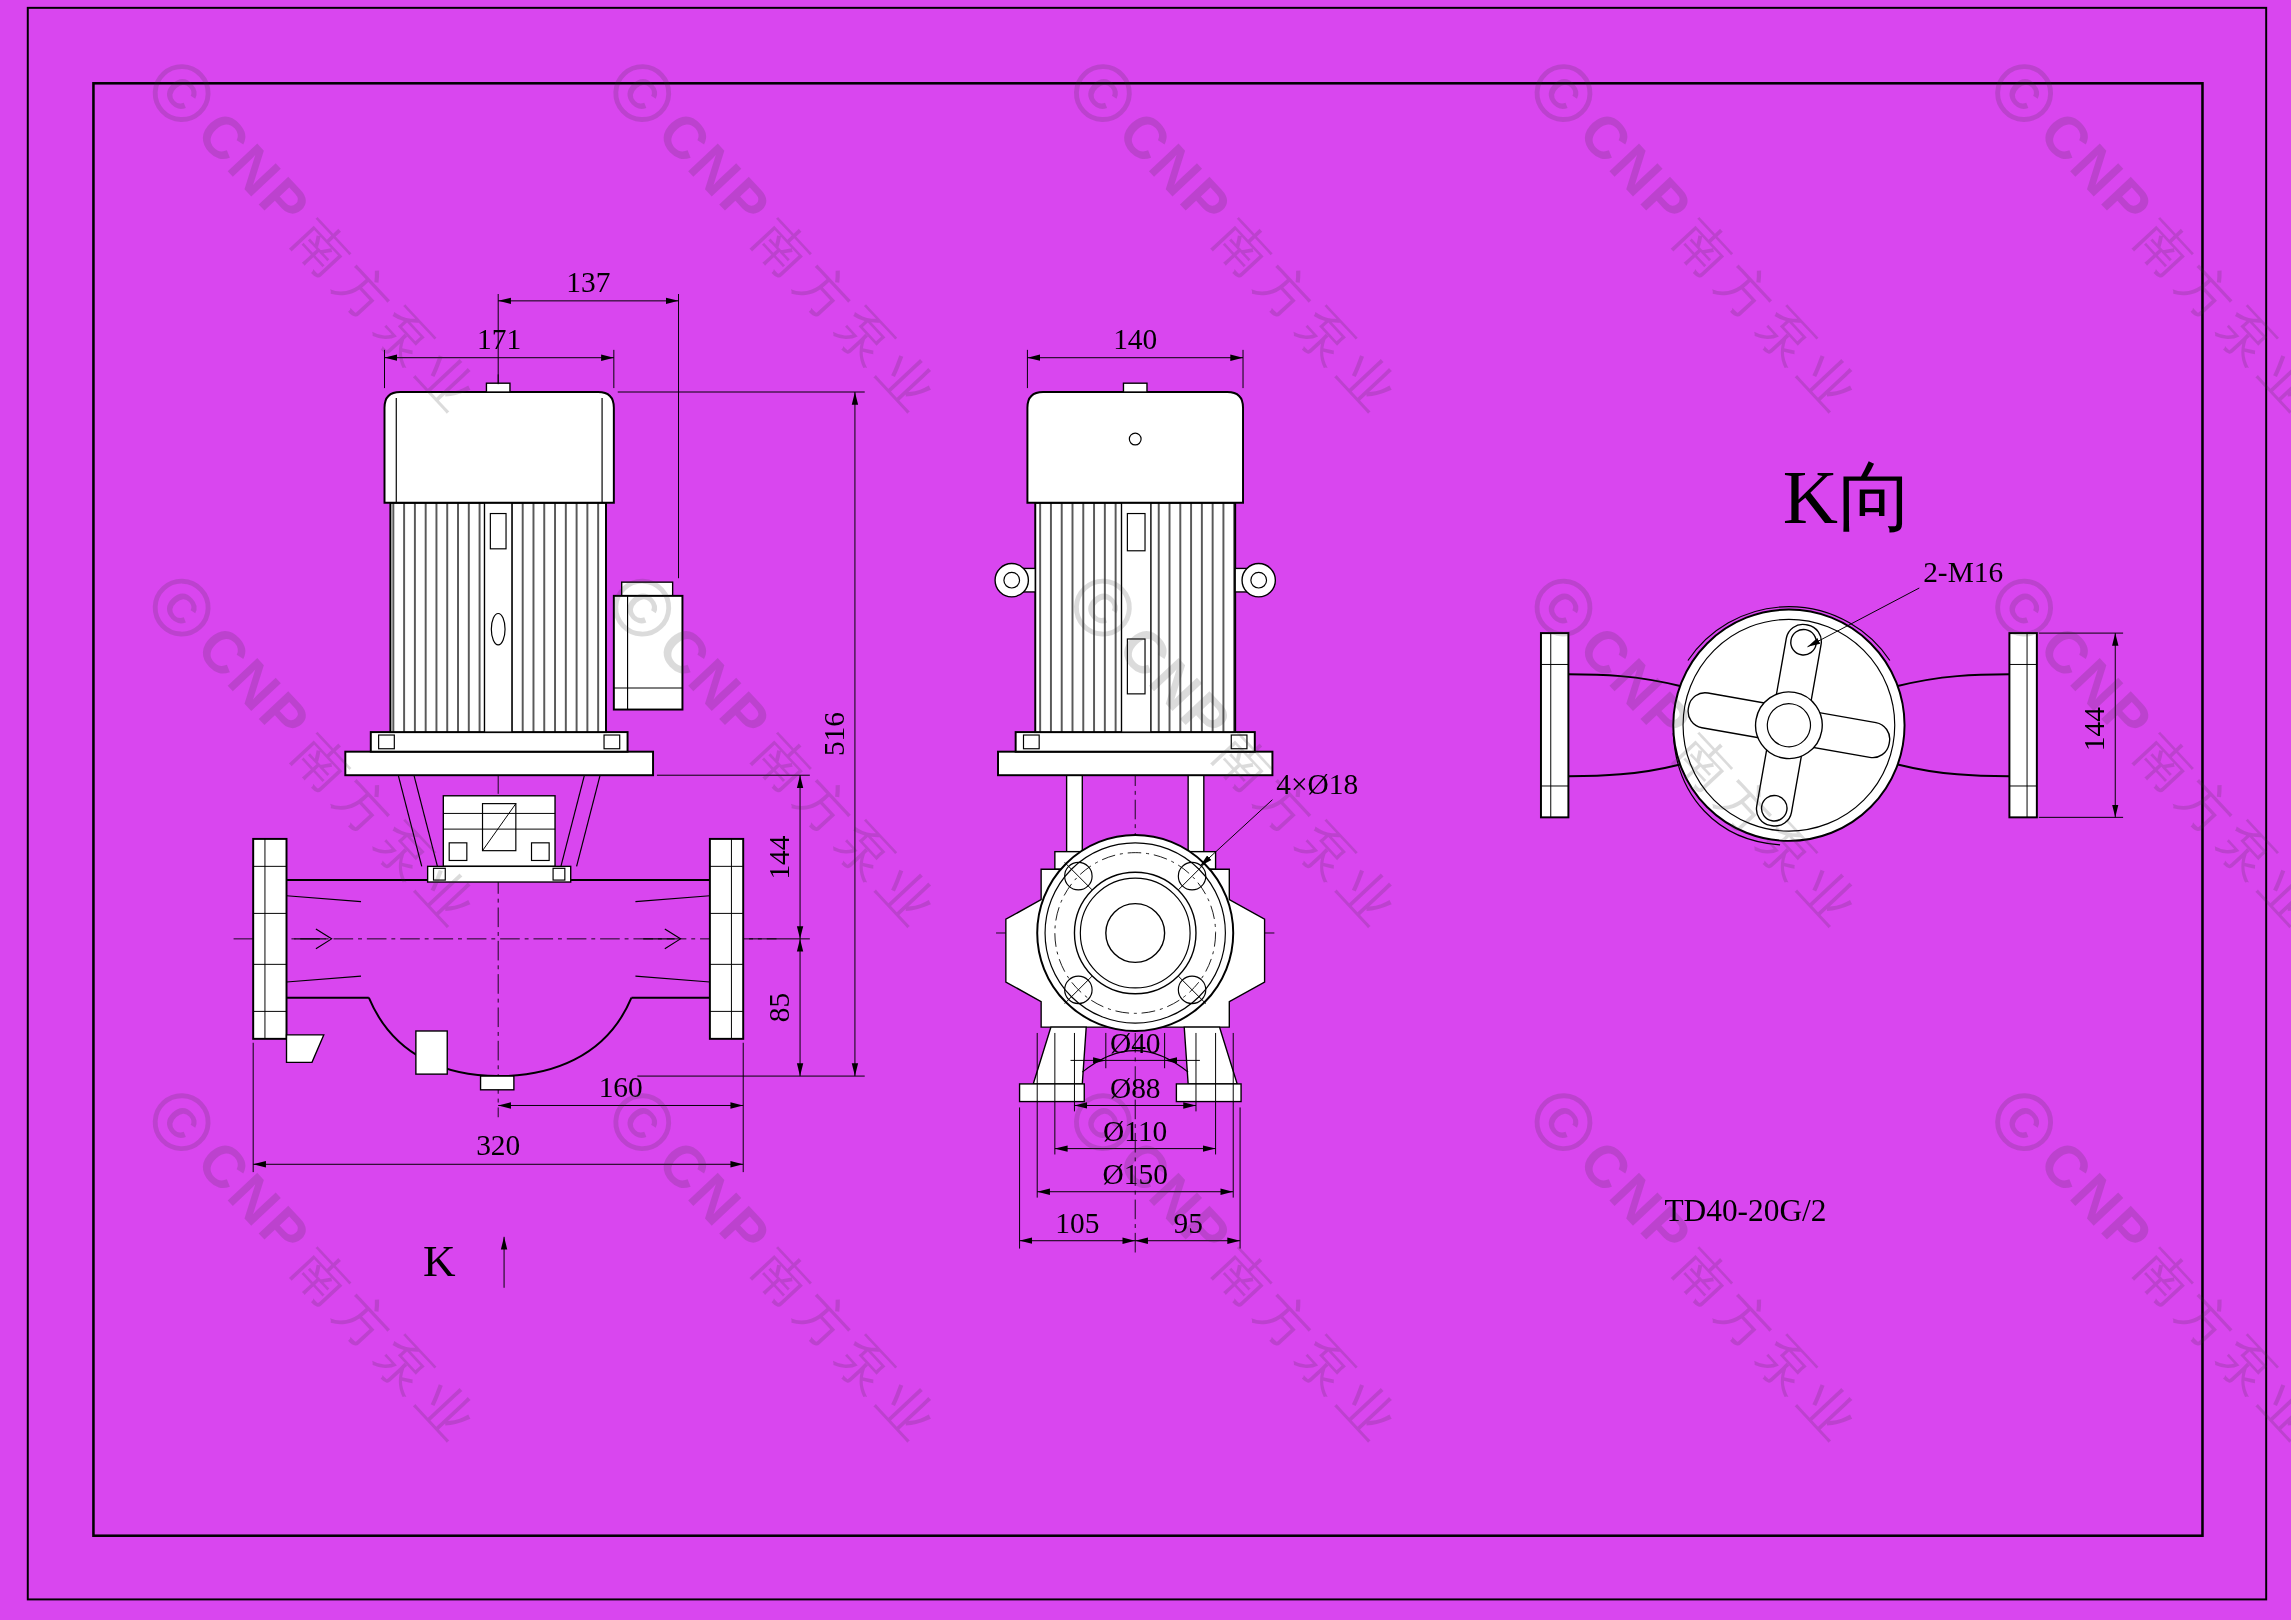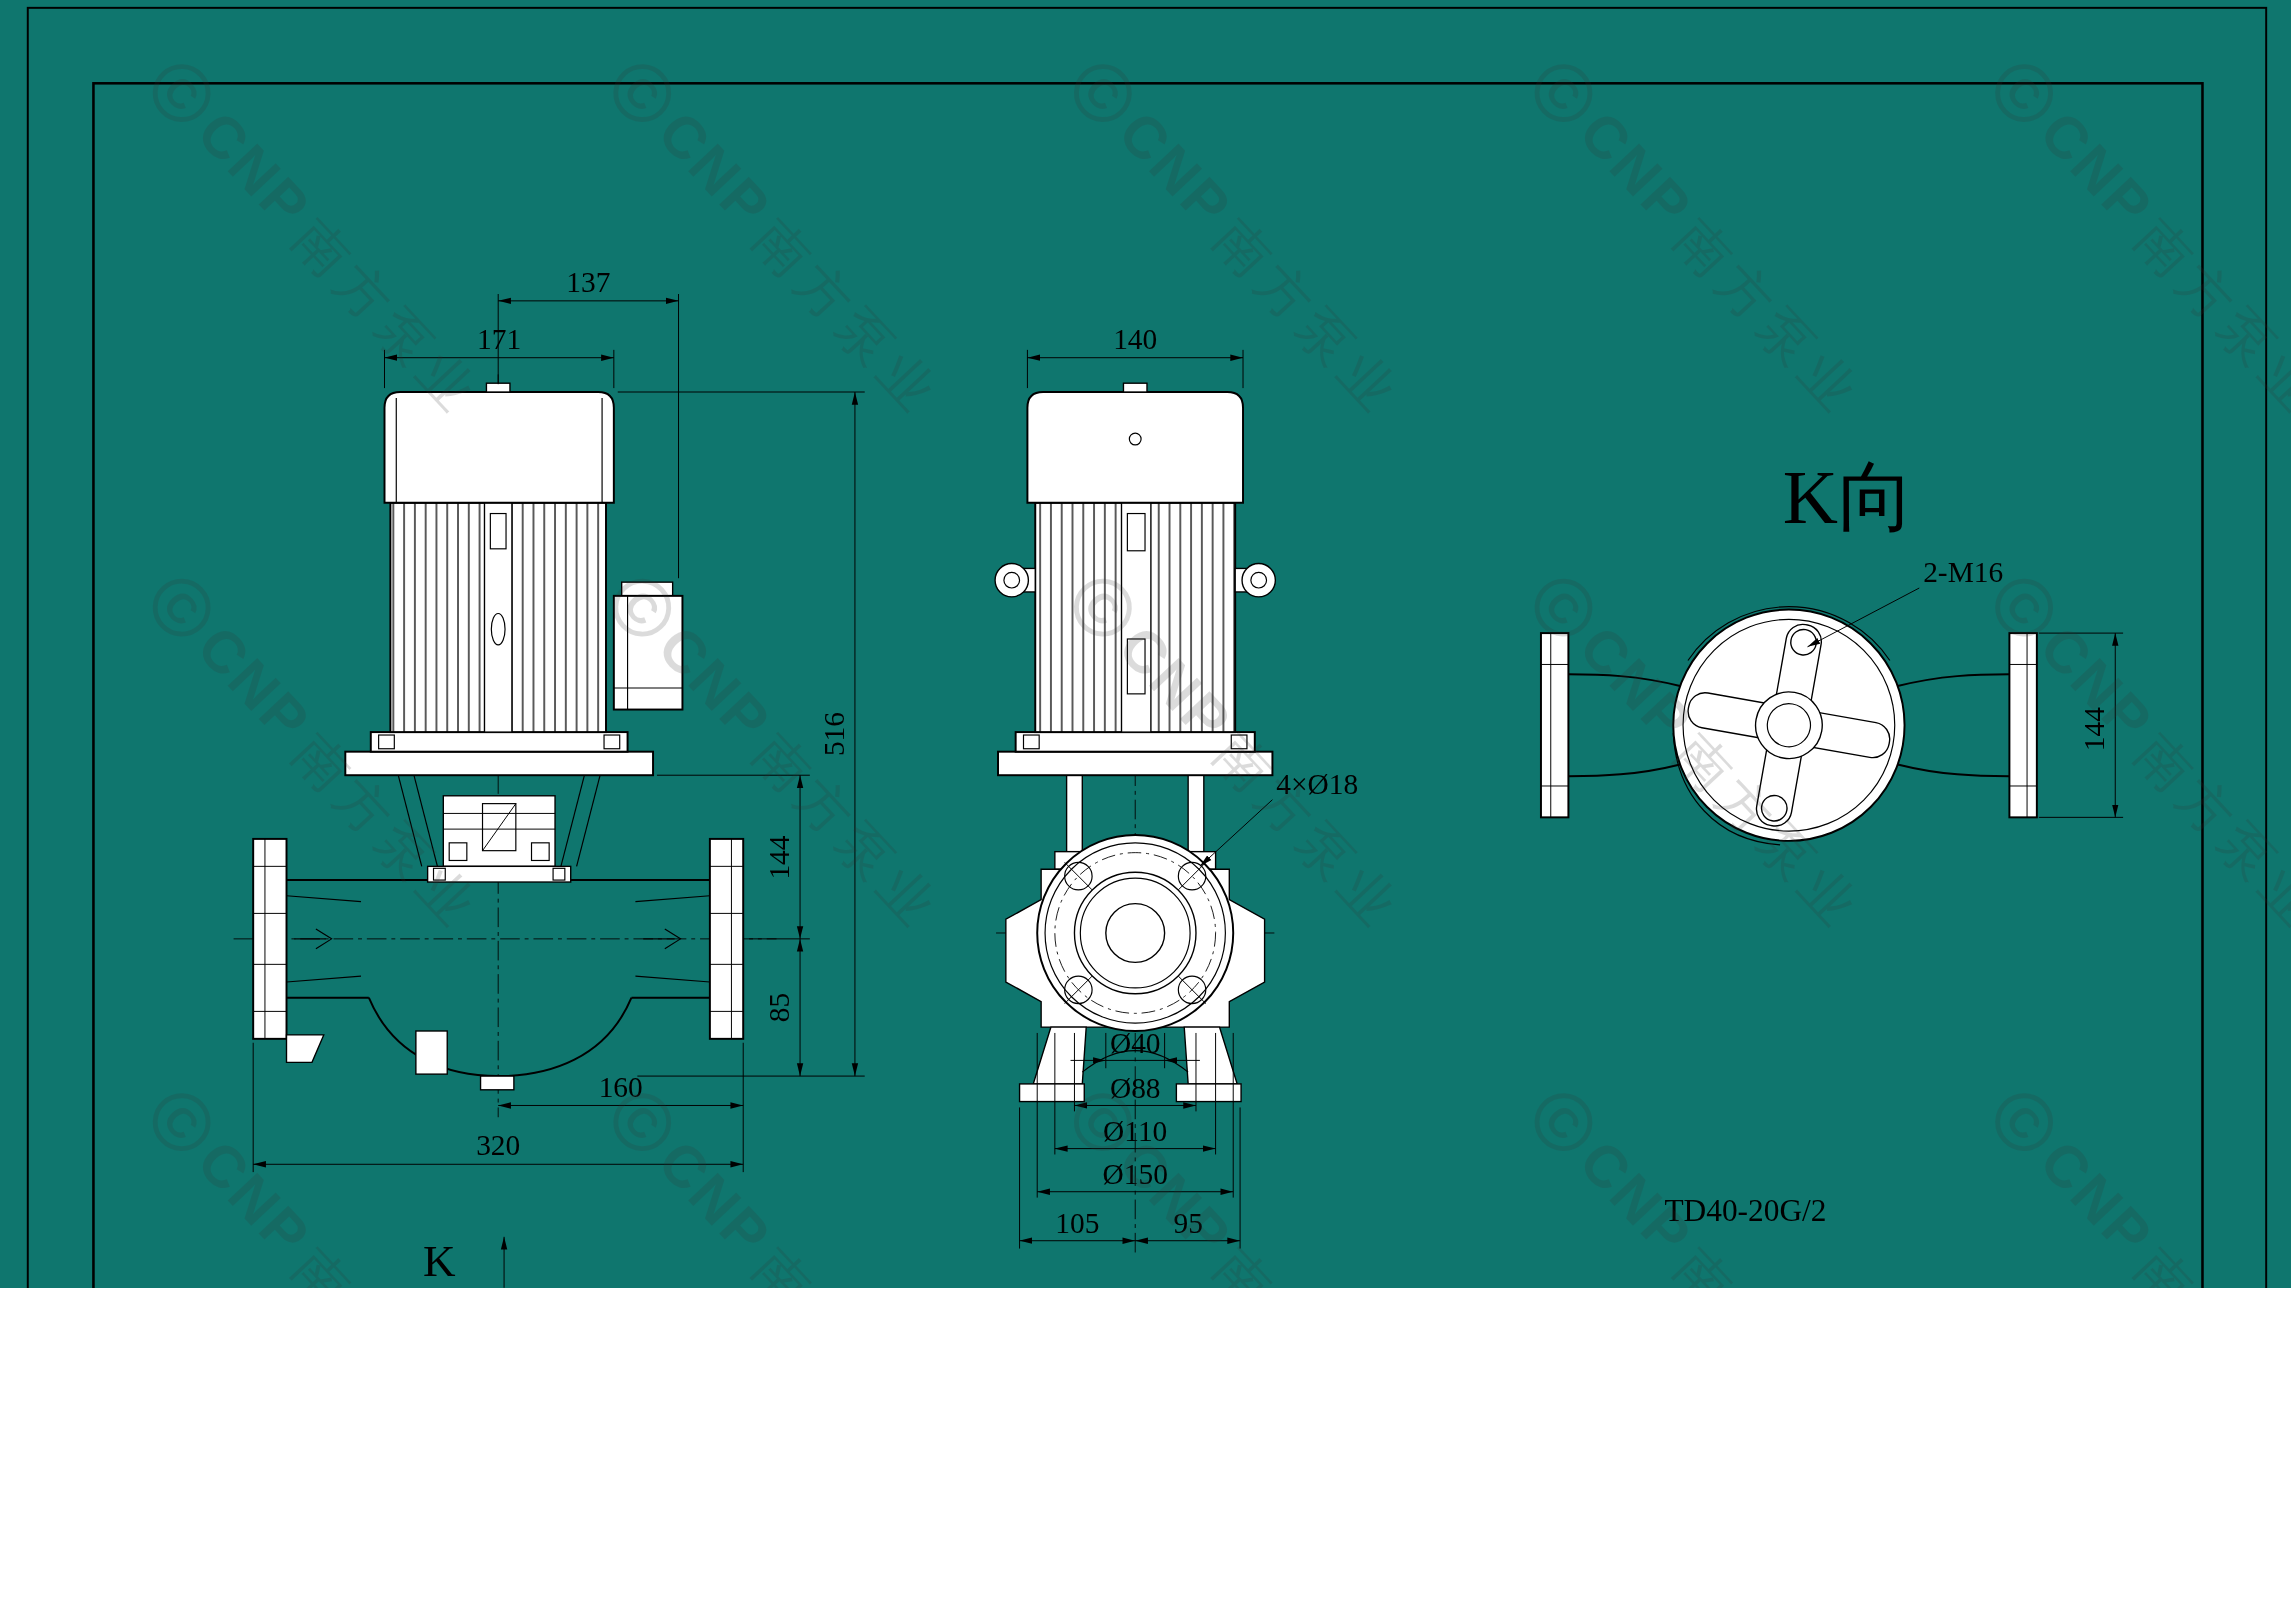--- a/index.html
+++ b/index.html
@@ -1,16 +1,16 @@
 <!DOCTYPE html>
 <html><head>
 <meta charset="utf-8">
 <style>
   html,body{margin:0;padding:0;background:#fff;}
-  .sheet{position:relative;width:2292px;height:1288px;background:#0f766e;overflow:hidden;
+  .sheet{position:relative;width:2292px;height:1620px;background:#d946ef;overflow:hidden;
          font-family:"Liberation Serif", serif;text-decoration:underline;}
   svg{display:block;}
   .ol{fill:none;stroke:#000;stroke-width:2;}
   .o1{fill:none;stroke:#000;stroke-width:1.2;}
   .ow{fill:#fff;stroke:#000;stroke-width:2;}
   .ow1{fill:#fff;stroke:#000;stroke-width:1.4;}
   .dim{fill:none;stroke:#000;stroke-width:1;}
   .cl{fill:none;stroke:#000;stroke-width:0.9;stroke-dasharray:20 5 4 5;}
   .bc{fill:none;stroke:#000;stroke-width:0.9;stroke-dasharray:14 5 3 5;}
   text{fill:#000;font-family:"Liberation Serif", serif;}

